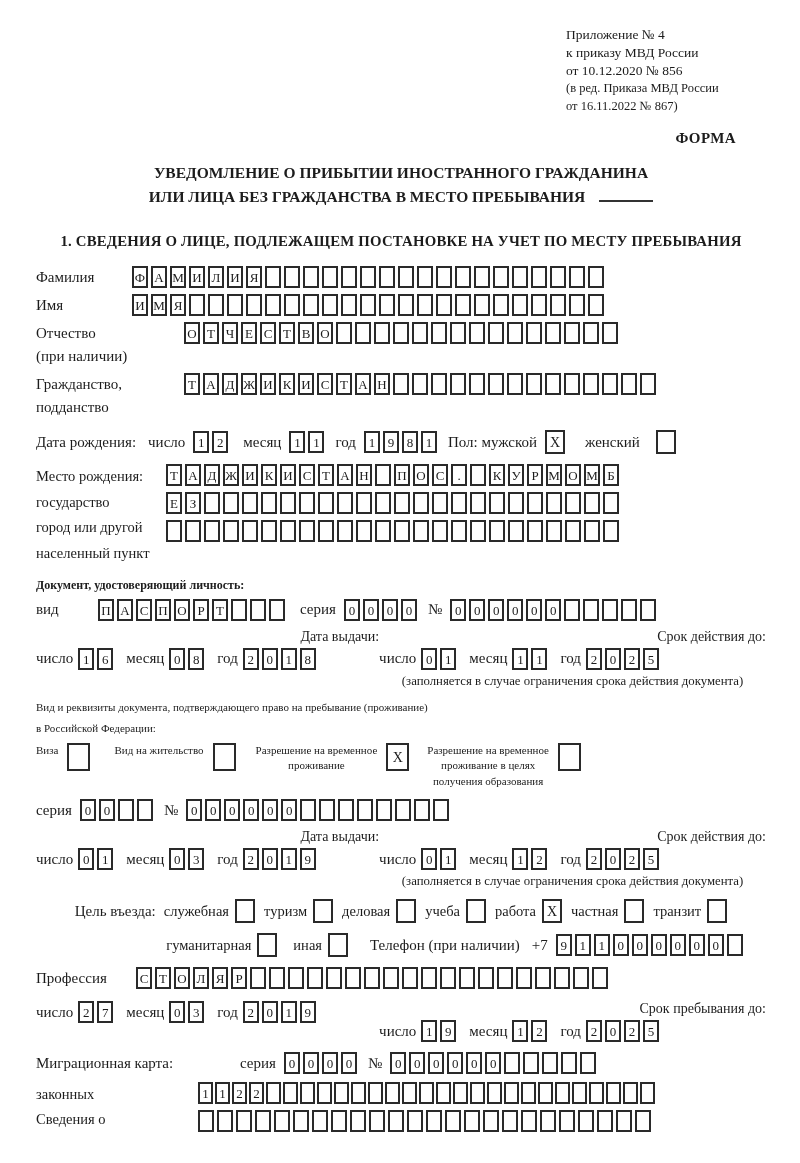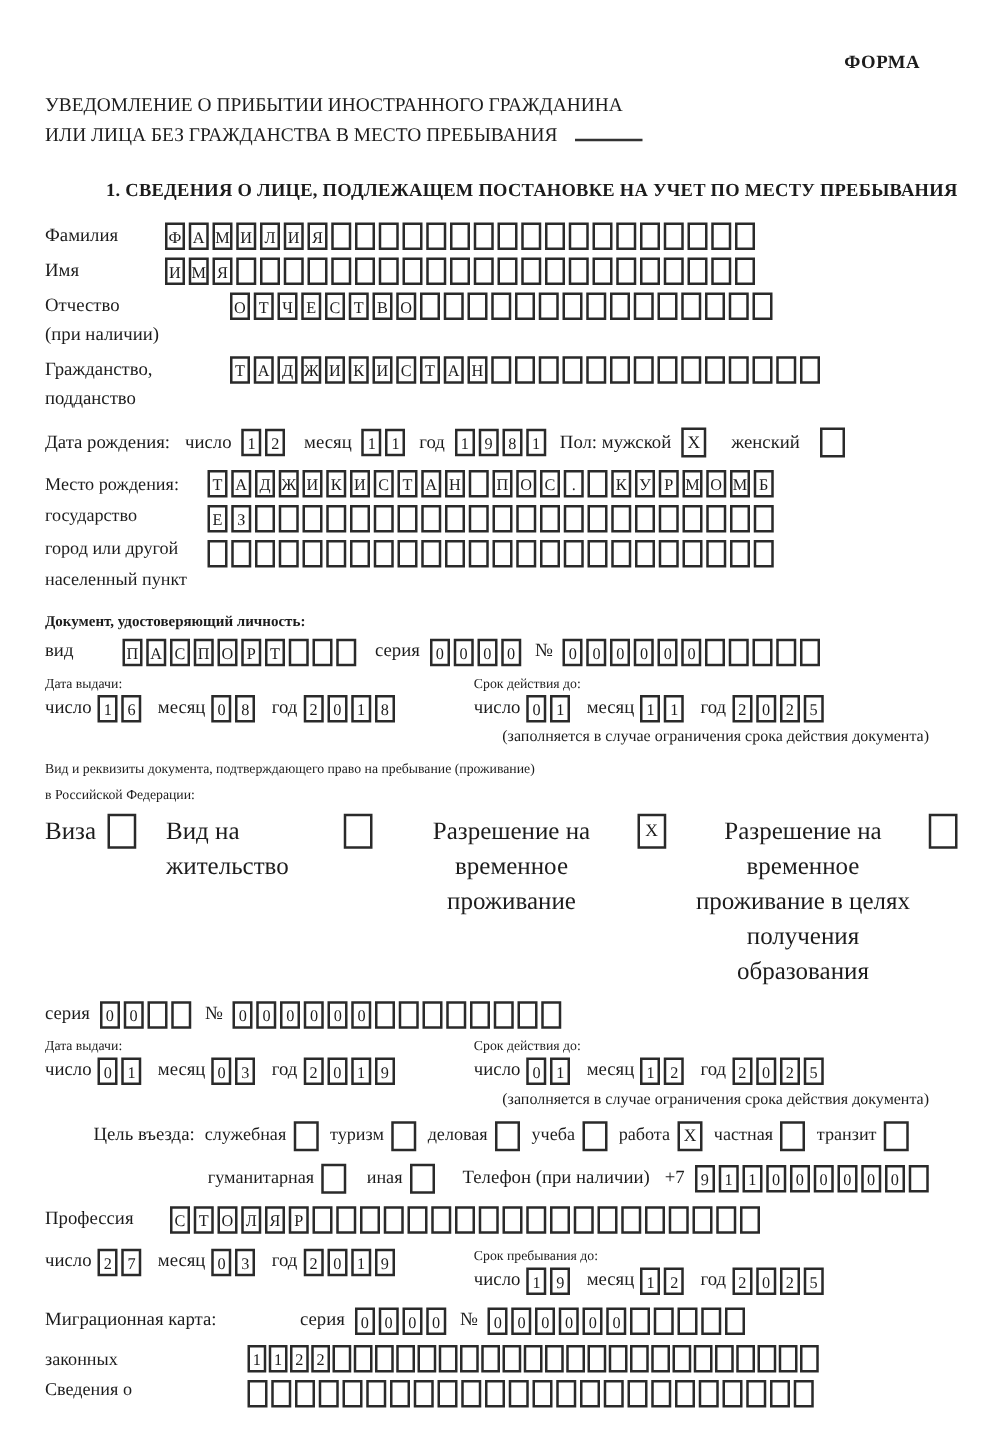--- a/index.html
+++ b/index.html
@@ -8,24 +8,24 @@
     width: 800px;
     color: #1c1c1c;
     font-family: "Liberation Serif", "DejaVu Serif", serif;
   }
   .page { width: 800px; min-height: 1163px; padding: 26px 34px 18px 36px; background: #fff; }
 
   .top-header { margin-left: auto; width: 200px; font-size: 13.5px; line-height: 1.32; }
   .top-header .sub { font-size: 12.5px; margin-top: 1px; }
   .forma { text-align: right; font-weight: bold; font-size: 15px; padding-right: 30px; margin-top: 16px; letter-spacing: 0.4px; }
 
-  .title { text-align: left; font-weight: normal; font-size: 15.5px; line-height: 1.55; margin-top: 14px; }
+  .title { text-align: center; font-weight: bold; font-size: 15.5px; line-height: 1.55; margin-top: 14px; }
   .blank-line { display: inline-block; width: 54px; height: 13px; border-bottom: 2px solid #333; margin-left: 10px; }
 
-  .section-heading { text-align: right; font-weight: bold; font-size: 14.8px; margin-top: 24px; letter-spacing: 0.2px; }
+  .section-heading { text-align: center; font-weight: bold; font-size: 14.8px; margin-top: 24px; letter-spacing: 0.2px; }
 
   .row { display: flex; align-items: center; margin-top: 6px; }
   .row.top { align-items: flex-start; }
   .lbl { font-size: 15px; flex: none; }
   .lbl2 { font-size: 15px; line-height: 1.5; flex: none; }
   .w96 { width: 96px; }
   .w148 { width: 148px; }
   .w130 { width: 130px; }
   .w160 { width: 162px; }
   .gap8 { margin-right: 8px; } .gap12 { margin-right: 12px; }
@@ -45,44 +45,51 @@
     width: 20px; height: 24px; border: 2px solid #2a2a2a;
     text-align: center; font-size: 14px; line-height: 21px; vertical-align: middle;
   }
   .checkbox.lg { width: 23px; height: 28px; line-height: 25px; }
 
   .doc-heading { text-align: left; font-weight: bold; font-size: 12px; margin-top: 12px; }
 
   .dates-block { display: flex; margin-top: 8px; }
   .date-half { width: 47%; }
   .date-half.right { width: 53%; }
-  .date-heading { text-align: left; font-size: 11px; margin-bottom: 3px; }
+  .date-heading { text-align: right; font-size: 14px; margin-bottom: 3px; }
   .date-fields { display: flex; align-items: center; }
   .date-fields .lbl { margin-right: 5px; }
   .date-fields .cells { margin-right: 10px; }
   .date-note { font-size: 12.8px; text-align: center; margin-top: 4px; white-space: nowrap; }
 
   .para { font-size: 11px; margin-top: 10px; line-height: 1.55; }
 
   .residence-options { display: flex; align-items: flex-start; margin-top: 6px; }
   .opt { display: flex; align-items: flex-start; margin-right: 14px; }
-  .opt .opt-label { font-size: 20px; margin-right: 9px; line-height: 1.4; }
+  .opt .opt-label { font-size: 11px; margin-right: 9px; line-height: 1.4; }
   .opt .opt-label.center { text-align: center; }
 
   .purpose-row { display: flex; align-items: center; margin-top: 10px; flex-wrap: nowrap; justify-content: center; }
   .purpose-item { display: flex; align-items: center; margin-right: 9px; }
   .purpose-item .lbl { margin-right: 6px; font-size: 14.5px; }
 
   .indent110 { margin-left: 110px; }
 </style>
 </head>
 <body>
 
 <div class="page">
 
+  <div class="top-header">
+    <div>Приложение № 4</div>
+    <div>к приказу МВД России</div>
+    <div>от 10.12.2020 № 856</div>
+    <div class="sub">(в ред. Приказа МВД России</div>
+    <div class="sub">от 16.11.2022 № 867)</div>
+  </div>
   <div class="forma">ФОРМА</div>
 
   <div class="title">
     <div>УВЕДОМЛЕНИЕ О ПРИБЫТИИ ИНОСТРАННОГО ГРАЖДАНИНА</div>
     <div>
       <span>ИЛИ ЛИЦА БЕЗ ГРАЖДАНСТВА В МЕСТО ПРЕБЫВАНИЯ</span>
       <span class="blank-line"></span>
     </div>
   </div>
 

